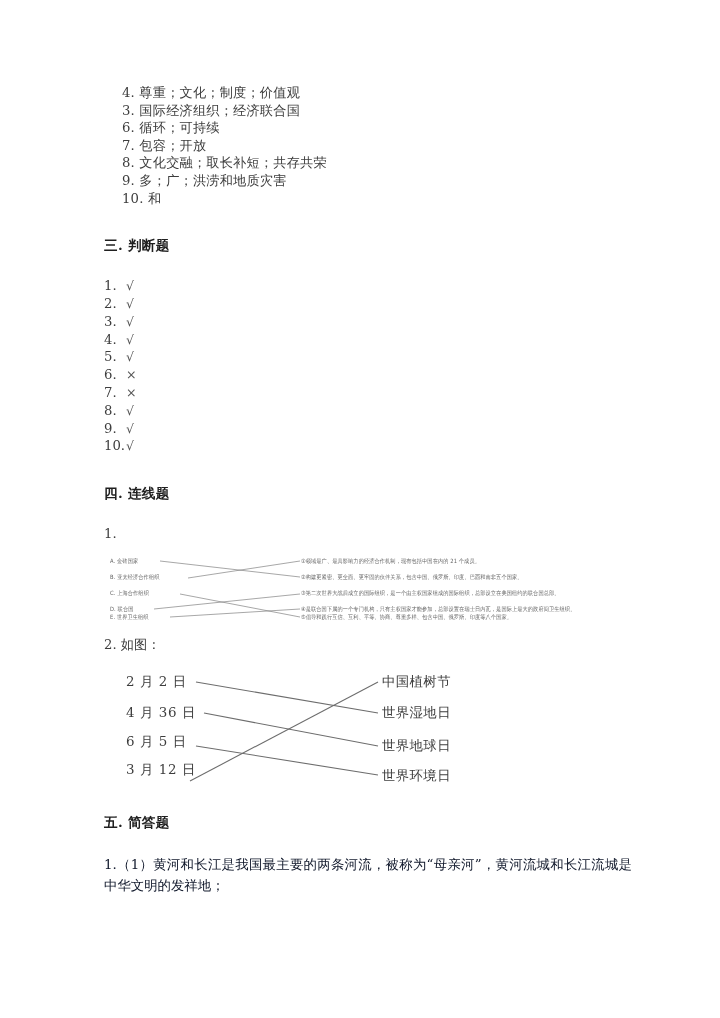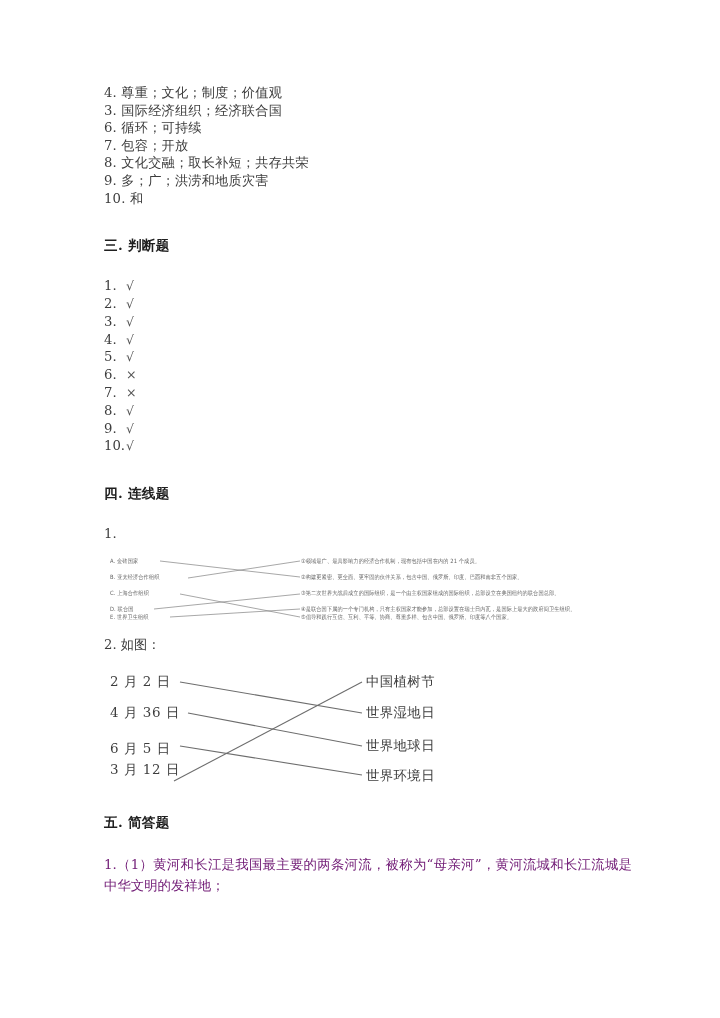--- a/index.html
+++ b/index.html
@@ -30,20 +30,21 @@
     width: 530px;
   }
 
   
   .ans-line {
     font-size: 13.2px;
     line-height: 17.6px;
     color: #3d3d3d;
     white-space: nowrap;
     letter-spacing: 0.2px;
+    margin-left: 18px;
   }
   .section-heading {
     font-size: 13.6px;
     font-weight: bold;
     color: #202020;
     letter-spacing: 0.3px;
   }
   .gap-lg { height: 30px; }
   .gap-md { height: 22px; }
   .gap-sm { height: 13px; }
@@ -95,21 +96,21 @@
     transform-origin: left center;
     letter-spacing: 0.1px;
   }
 
   
   .match2 {
     position: relative;
     width: 380px;
     height: 116px;
     margin-top: 14px;
-    margin-left: 6px;
+    margin-left: 22px;
     text-decoration: underline;
   }
   .match2 svg { position: absolute; left: 0; top: 0; }
   .m2-left {
     position: absolute;
     font-size: 13.4px;
     color: #3d3d3d;
     white-space: nowrap;
     letter-spacing: 0.6px;
   }
@@ -117,21 +118,21 @@
     position: absolute;
     font-size: 13.4px;
     color: #3d3d3d;
     white-space: nowrap;
     letter-spacing: 0.4px;
   }
 
   .para {
     font-size: 13.4px;
     line-height: 21px;
-    color: #701a75;
+    color: #0f172a;
     width: 528px;
     text-align: justify;
   }
 </style>
 </head>
 <body>
 
 <div class="page">
   <div class="content">
 
@@ -230,21 +231,21 @@
 
         <line x1="78" y1="45" x2="252" y2="78" stroke="#6d6d6d" stroke-width="1.1"></line>
 
         <line x1="70" y1="78" x2="252" y2="107" stroke="#6d6d6d" stroke-width="1.1"></line>
 
         <line x1="64" y1="113" x2="252" y2="14" stroke="#6d6d6d" stroke-width="1.1"></line>
       </svg>
 
       <div class="m2-left" style="left:0px;  top:5px;">2 月 2 日</div>
       <div class="m2-left" style="left:0px;  top:36px;">4 月 36 日</div>
-      <div class="m2-left" style="left:0px;  top:72px;text-align:center;">6 月 5 日</div>
+      <div class="m2-left" style="left:0px;  top:65px;text-align:center;">6 月 5 日</div>
       <div class="m2-left" style="left:0px;  top:93px;">3 月 12 日</div>
 
       <div class="m2-right" style="left:256px; top:5px;text-align:center;">中国植树节</div>
       <div class="m2-right" style="left:256px; top:36px;">世界湿地日</div>
       <div class="m2-right" style="left:256px; top:69px;">世界地球日</div>
       <div class="m2-right" style="left:256px; top:99px;">世界环境日</div>
     </div>
 
     <div class="gap-lg"></div>
 

